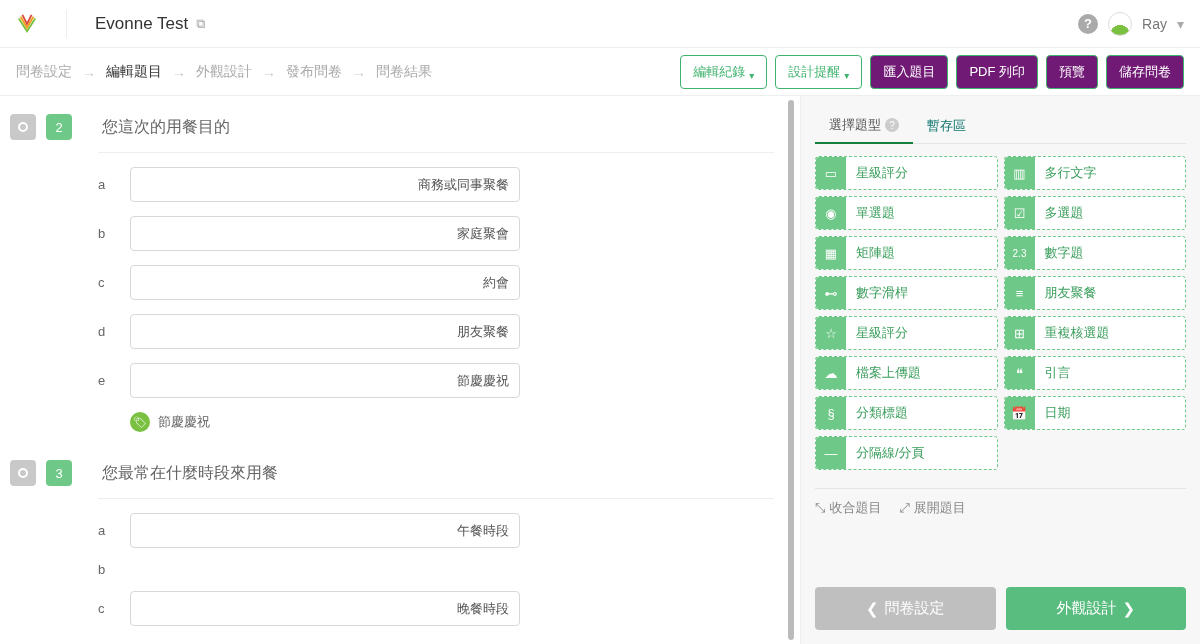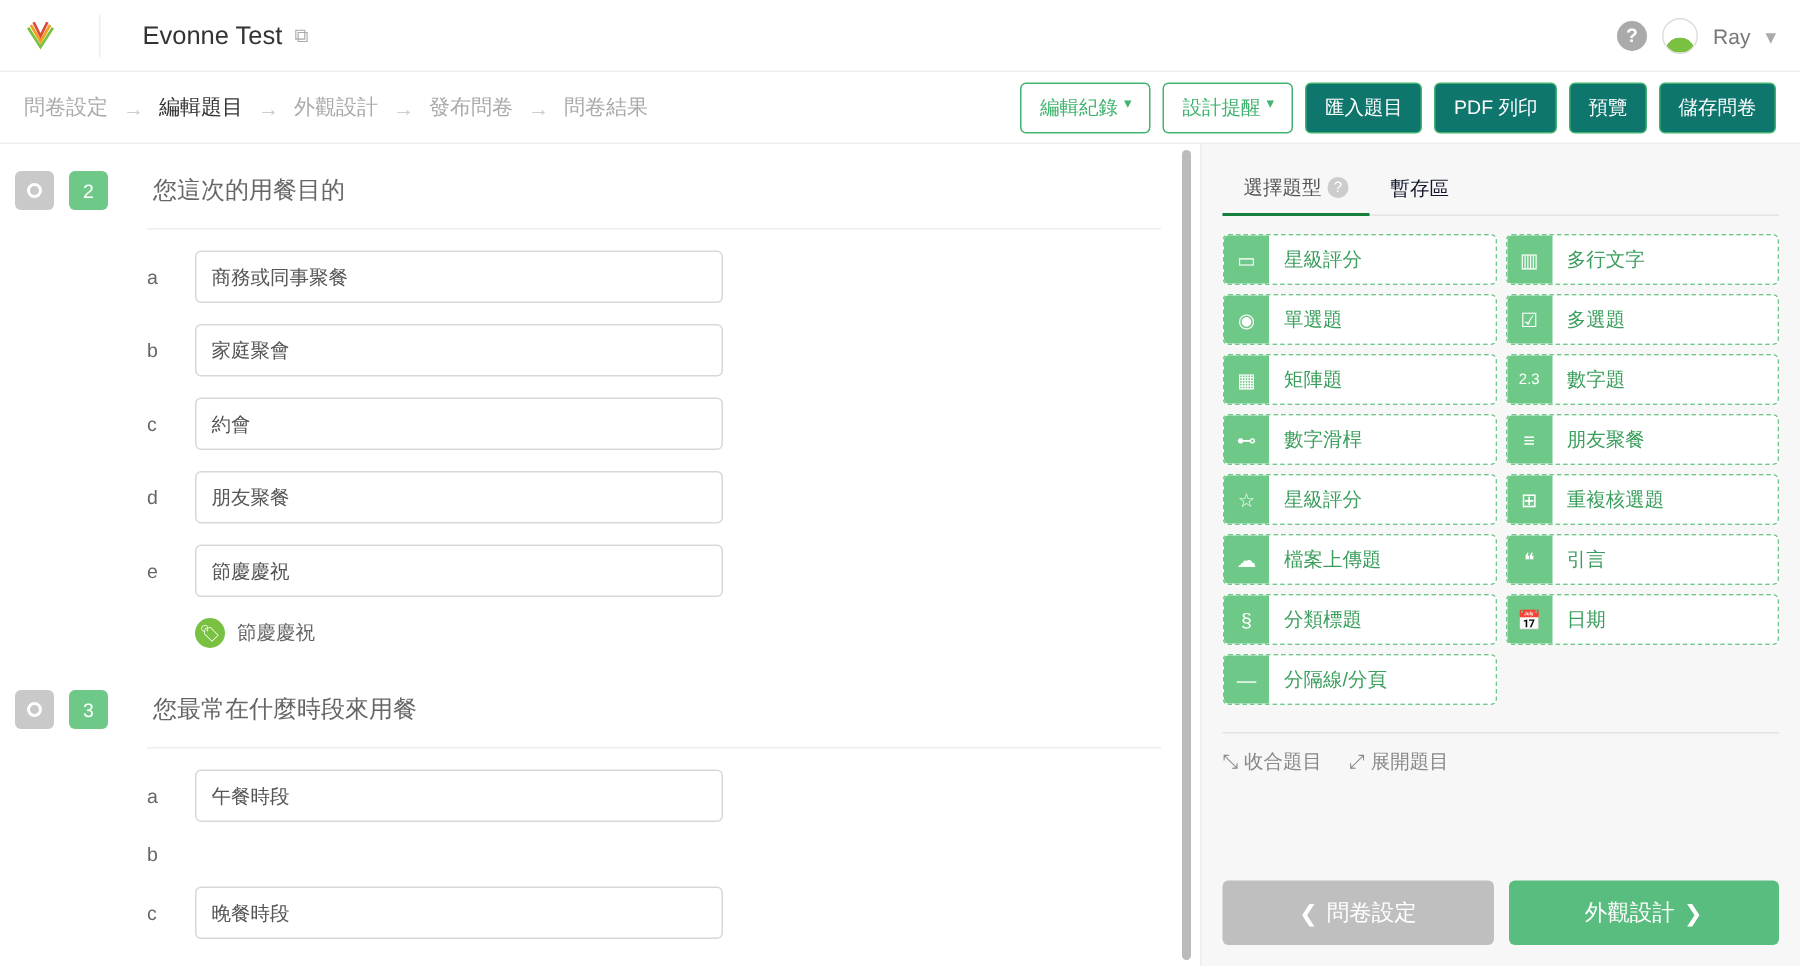--- a/index.html
+++ b/index.html
@@ -13,45 +13,45 @@
 .topbar-right { display: flex; align-items: center; gap: 10px; color: #777; }
 .help-icon { width: 20px; height: 20px; border-radius: 50%; background: #aaa; color: #fff; display: flex; align-items: center; justify-content: center; font-size: 13px; font-weight: bold; }
 .avatar { width: 24px; height: 24px; border-radius: 50%; background: radial-gradient(circle at 50% 100%, #7ac142 40%, #fff 41%); border: 1px solid #ddd; }
 .caret { color: #aaa; }
 
 .subbar { display: flex; align-items: center; justify-content: space-between; height: 48px; padding: 0 16px; border-bottom: 1px solid #eee; }
 .breadcrumb { display: flex; align-items: center; gap: 10px; color: #aaa; font-size: 14px; }
 .breadcrumb .active { color: #333; font-weight: 500; }
 .breadcrumb .arrow { color: #ccc; }
 .subbar-actions { display: flex; align-items: center; gap: 8px; flex-wrap: nowrap; }
-.btn { border: 1px solid #40b36f; background: #fff; color: #40b36f; padding: 7px 12px; border-radius: 4px; font-size: 13px; cursor: pointer; white-space: nowrap; display: inline-flex; align-items: flex-start; gap: 4px; }
-.btn.solid { background: #0f766e; color: #fff; }
+.btn { border: 1px solid #40b36f; background: #fff; color: #40b36f; padding: 7px 12px; border-radius: 4px; font-size: 13px; cursor: pointer; white-space: nowrap; display: inline-flex; align-items: flex-end; gap: 4px; }
+.btn.solid { background: #701a75; color: #fff; }
 .btn .dd { font-size: 10px; }
 
 .main { display: flex; height: calc(644px - 96px); }
 .editor { flex: 1; overflow-y: auto; padding: 18px 20px 20px 10px; position: relative; }
 .editor::-webkit-scrollbar { width: 0; }
 .scroll-indicator { position: absolute; right: 0; top: 0; width: 6px; height: 420px; background: #bbb; border-radius: 3px; }
 .side { width: 400px; background: #f7f7f7; border-left: 1px solid #eee; padding: 12px 14px 14px 14px; display: flex; flex-direction: column; }
 
 .question-block { margin-bottom: 28px; }
 .q-head { display: flex; align-items: center; gap: 10px; margin-bottom: 12px; }
 .q-icon { width: 26px; height: 26px; border-radius: 4px; background: #c9c9c9; display: flex; align-items: center; justify-content: center; }
 .q-icon .dot { width: 10px; height: 10px; border: 2px solid #fff; border-radius: 50%; }
 .q-num { width: 26px; height: 26px; border-radius: 4px; background: #6ec887; color: #fff; display: flex; align-items: center; justify-content: center; font-size: 13px; }
 .q-title { color: #666; font-size: 16px; margin-left: 20px; }
 .q-divider { border-top: 1px solid #eee; margin: 6px 0 14px 88px; }
 .opt-row { display: flex; align-items: center; gap: 18px; margin: 0 0 14px 88px; }
 .opt-label { width: 14px; color: #666; font-size: 13px; }
-.opt-input { width: 352px; padding: 9px 10px; border: 1px solid #d8d8d8; border-radius: 4px; font-size: 13px; color: #555; }
+.opt-input { width: 390px; padding: 9px 10px; border: 1px solid #d8d8d8; border-radius: 4px; font-size: 13px; color: #555; text-align: right; }
 .opt-tag { display: flex; align-items: center; gap: 8px; margin: 0 0 10px 120px; color: #666; font-size: 13px; }
 .tag-icon { width: 20px; height: 20px; border-radius: 50%; background: #7ac142; display: flex; align-items: center; justify-content: center; color: #fff; font-size: 11px; }
 
 .side-tabs { display: flex; border-bottom: 1px solid #e4e4e4; margin-bottom: 12px; }
-.side-tab { padding: 8px 14px; color: #0f172a; font-size: 13px; cursor: pointer; display: flex; align-items: center; gap: 4px; }
+.side-tab { padding: 8px 14px; color: #0f766e; font-size: 13px; cursor: pointer; display: flex; align-items: center; gap: 4px; }
 .side-tab.active { color: #555; border-bottom: 2px solid #15803d; margin-bottom: -1px; }
 .side-tab .q { width: 14px; height: 14px; border-radius: 50%; background: #ccc; color: #fff; font-size: 10px; display: inline-flex; align-items: center; justify-content: center; }
 
 .qtypes { display: grid; grid-template-columns: 1fr 1fr; gap: 6px; }
 .qtype { border: 1px dashed #6ec887; border-radius: 4px; padding: 0; display: flex; align-items: center; height: 34px; cursor: pointer; background: #fff; }
 .qtype.single { grid-column: span 1; }
 .qtype .ico { width: 30px; height: 100%; background: #6ec887; display: flex; align-items: center; justify-content: center; color: #fff; font-size: 13px; border-radius: 3px 0 0 3px; }
 .qtype .lbl { padding: 0 10px; color: #3a9e5c; font-size: 13px; }
 
 .side-divider { border-top: 1px solid #e4e4e4; margin: 18px 0 10px 0; }

